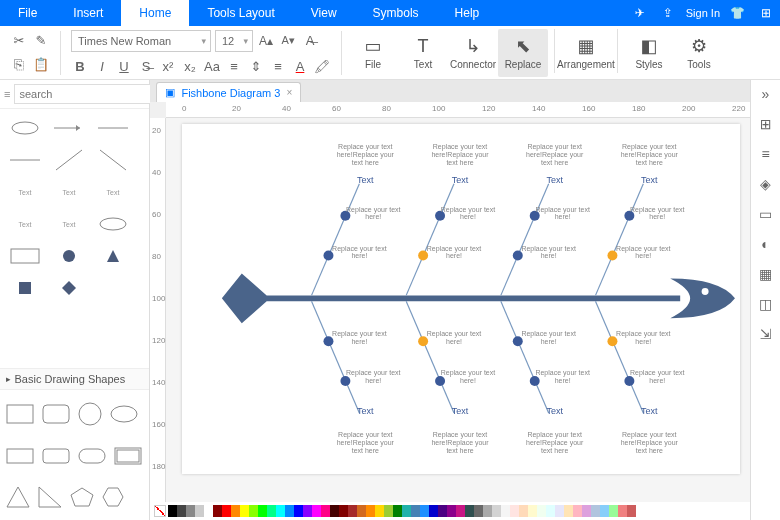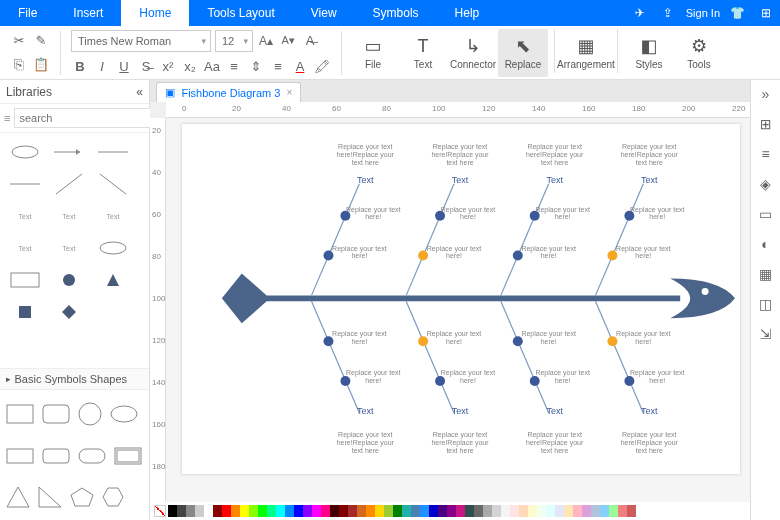--- a/index.html
+++ b/index.html
@@ -146,24 +146,20 @@
       </div>
       <div class="tb-bigbtn">
         <div class="ic">⚙</div>
         <div>Tools</div>
       </div>
     </div>
 </div>
 
 <div class="main">
   <div class="leftpanel">
-    <div class="lp-head">
-      <span>Libraries</span>
-      <span style="cursor:pointer">«</span>
-    </div>
     <div class="lp-search">
       <span style="color:#888;cursor:pointer">≡</span>
       <input placeholder="search" style="">
       <div class="sbtn">🔍</div>
     </div>
     <div class="lp-body">
       <div class="shape-grid">
         <div class="sh">
             <svg width="30" height="14">
               <ellipse cx="15" cy="7" rx="13" ry="6" fill="none" stroke="#888"></ellipse>
@@ -235,21 +231,21 @@
               <rect width="12" height="12" fill="#4a5a7a"></rect>
             </svg>
           </div>
         <div class="sh">
             <svg width="14" height="14">
               <path d="M7 0 L14 7 L7 14 L0 7 Z" fill="#4a5a7a"></path>
             </svg>
           </div>
       </div>
     </div>
-    <div class="lp-section">Basic Symbols Shapes</div>
+    <div class="lp-section">Basic Drawing Shapes</div>
     <div class="shape-grid2" style="height:130px;overflow:hidden">
       <svg width="28" height="20">
           <rect x="1" y="1" width="26" height="18" fill="none" stroke="#888"></rect>
         </svg>
       <svg width="28" height="20">
           <rect x="1" y="1" width="26" height="18" rx="4" fill="none" stroke="#888"></rect>
         </svg>
       <svg width="24" height="24">
           <circle cx="12" cy="12" r="11" fill="none" stroke="#888"></circle>
         </svg>

